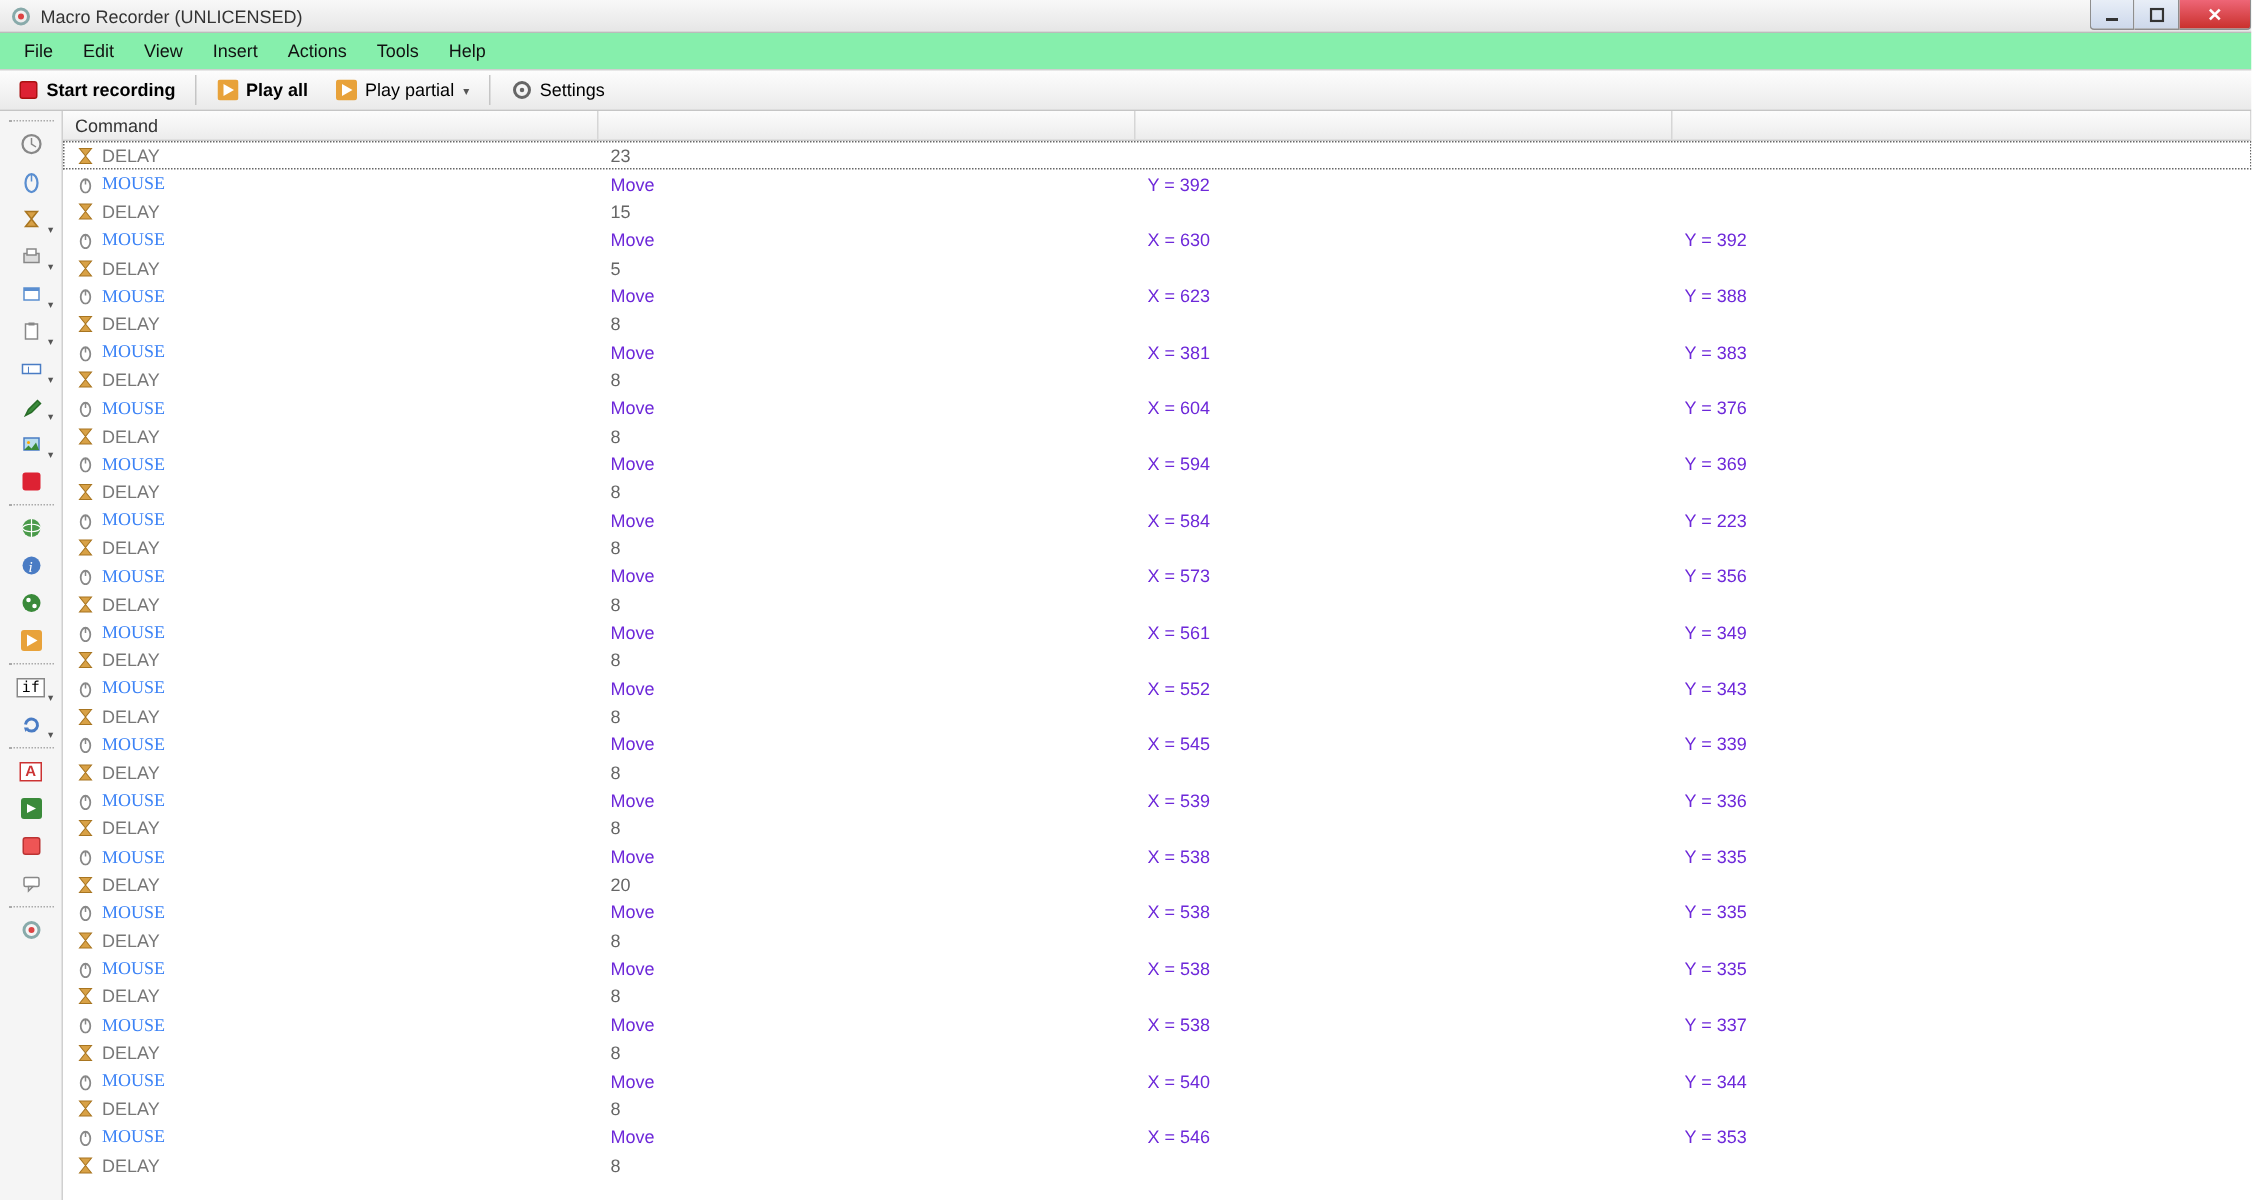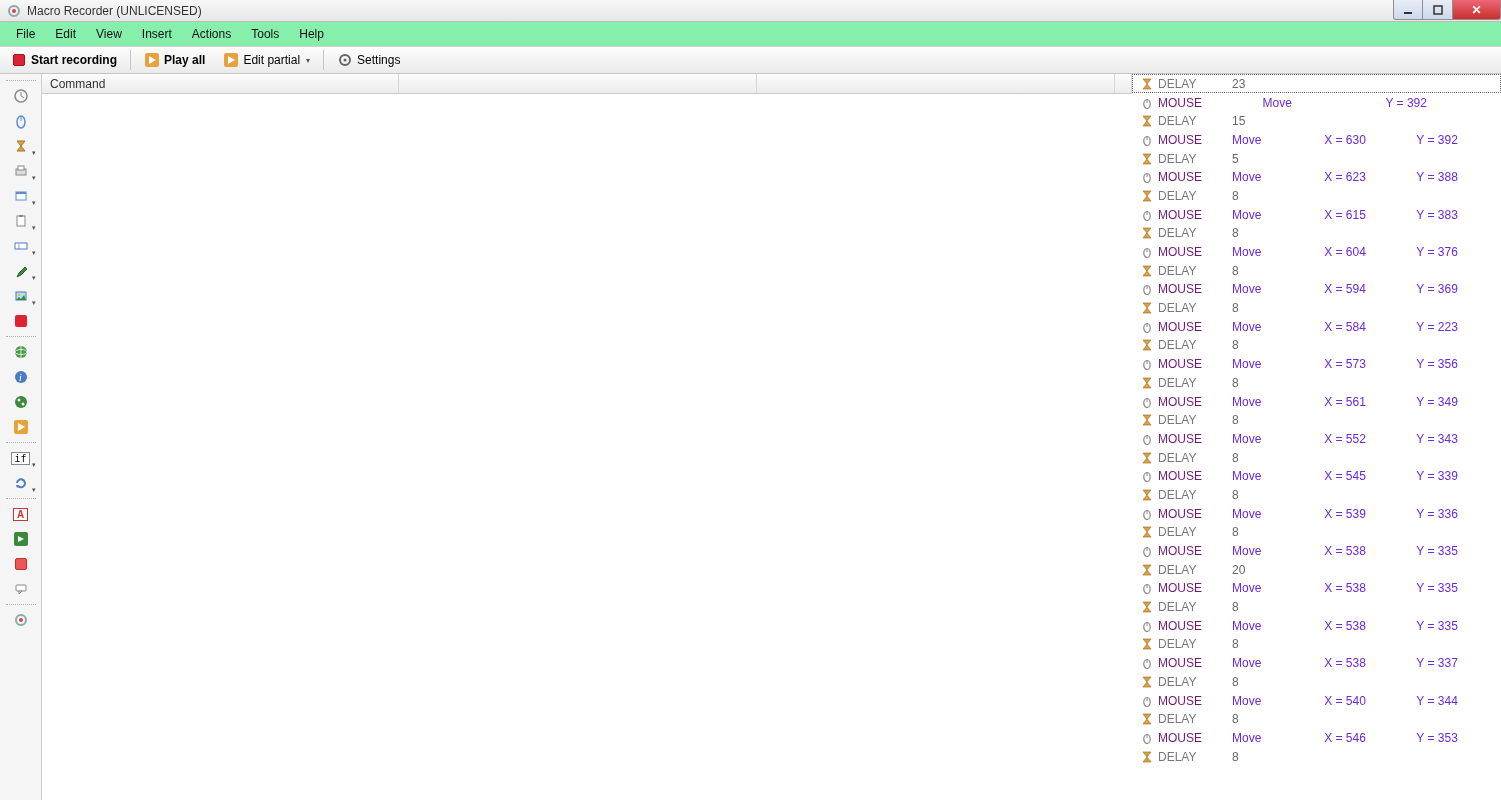--- a/index.html
+++ b/index.html
@@ -24,33 +24,33 @@
   .bold { font-weight: bold; }
   .drop-arrow { font-size: 8px; color: #555; margin-left: 2px; }
   
   .main { flex: 1; display: flex; min-height: 0; }
   
   .leftstrip { width: 42px; background: #f5f5f5; border-right: 1px solid #d0d0d0; display: flex; flex-direction: column; align-items: center; padding-top: 4px; gap: 1px; }
   .ls-sep { width: 30px; border-top: 1px dotted #aaa; margin: 2px 0; }
   .ls-btn { width: 32px; height: 24px; display: flex; align-items: center; justify-content: center; border: 1px solid transparent; border-radius: 3px; position: relative; }
   .ls-btn.drop::after { content: "▾"; position: absolute; right: 0; bottom: 0; font-size: 7px; color: #555; }
   
-  .gridwrap { flex: 1; display: flex; flex-direction: row; min-width: 0; }
+  .gridwrap { flex: 1; display: flex; flex-direction: column; min-width: 0; }
   .grid-header { height: 20px; background: linear-gradient(#fcfcfc,#ececec); border-bottom: 1px solid #c9c9c9; display: flex; }
   .gh-cell { border-right: 1px solid #d6d6d6; padding: 2px 8px; color: #333; font-size: 12px; display: flex; align-items: center; }
   .grid-body { flex: 1; overflow-y: scroll; overflow-x: hidden; }
   .row { height: 18.7px; display: flex; align-items: center; border-top: 1px dotted transparent; }
   .row.selected { outline: 1px dotted #666; outline-offset: -1px; }
   .cell { padding: 0 8px; display: flex; align-items: center; gap: 4px; font-size: 12px; }
   .c0 { width: 357px; }
   .c1 { width: 358px; }
   .c2 { width: 358px; }
   .c3 { width: 360px; }
   .cmd-delay { color: #777; }
-  .cmd-mouse { color: #701a75; }
+  .cmd-mouse { color: #3b82f6; font-family: Liberation Serif, serif; }
   .val-txt { color: #666; }
   .val-green { color: #6d28d9; }
   .row-icon { width: 14px; height: 14px; display:inline-flex; align-items:center; justify-content:center; }
   
   .sq { width: 12px; height: 12px; display: inline-block; border-radius: 2px; }
   svg { display: block; }
 </style>
 </head>
 <body>
 
@@ -104,21 +104,21 @@
       </span>
     <span class="bold">Play all</span>
   </div>
   <div class="tool-btn">
     <span class="tool-icon">
         <svg width="14" height="14">
           <rect x="0" y="0" width="14" height="14" rx="2" fill="#e8a23a"></rect>
           <polygon points="4,3 4,11 11,7" fill="#fff"></polygon>
         </svg>
       </span>
-    <span>Edit partial</span>
+    <span>Play partial</span>
     <span class="drop-arrow">▾</span>
   </div>
   <div class="tool-sep"></div>
   <div class="tool-btn">
     <span class="tool-icon">
         <svg width="14" height="14">
           <circle cx="7" cy="7" r="5" fill="none" stroke="#666" stroke-width="2"></circle>
           <circle cx="7" cy="7" r="1.5" fill="#666"></circle>
         </svg>
       </span>
@@ -383,21 +383,21 @@
                 <ellipse cx="6" cy="7" rx="3.2" ry="4.5" fill="none" stroke="#888" stroke-width="1.2"></ellipse>
                 <line x1="6" y1="2.5" x2="6" y2="6" stroke="#888"></line>
               </svg>
             </span>
             <span class="cmd-mouse">MOUSE</span>
           </div>
           <div class="cell c1">
             <span class="val-green">Move</span>
           </div>
           <div class="cell c2">
-            <span class="val-green">X = 615</span>
+            <span class="val-green">X = 381</span>
           </div>
           <div class="cell c3">
             <span class="val-green">Y = 383</span>
           </div>
         </div>
         <div class="row">
           <div class="cell c0">
             <span class="row-icon">
               <svg width="12" height="12">
                 <path d="M2 1h8L6 6l4 5H2l4-5z" fill="#d8a146" stroke="#a87520" stroke-width="0.7"></path>

